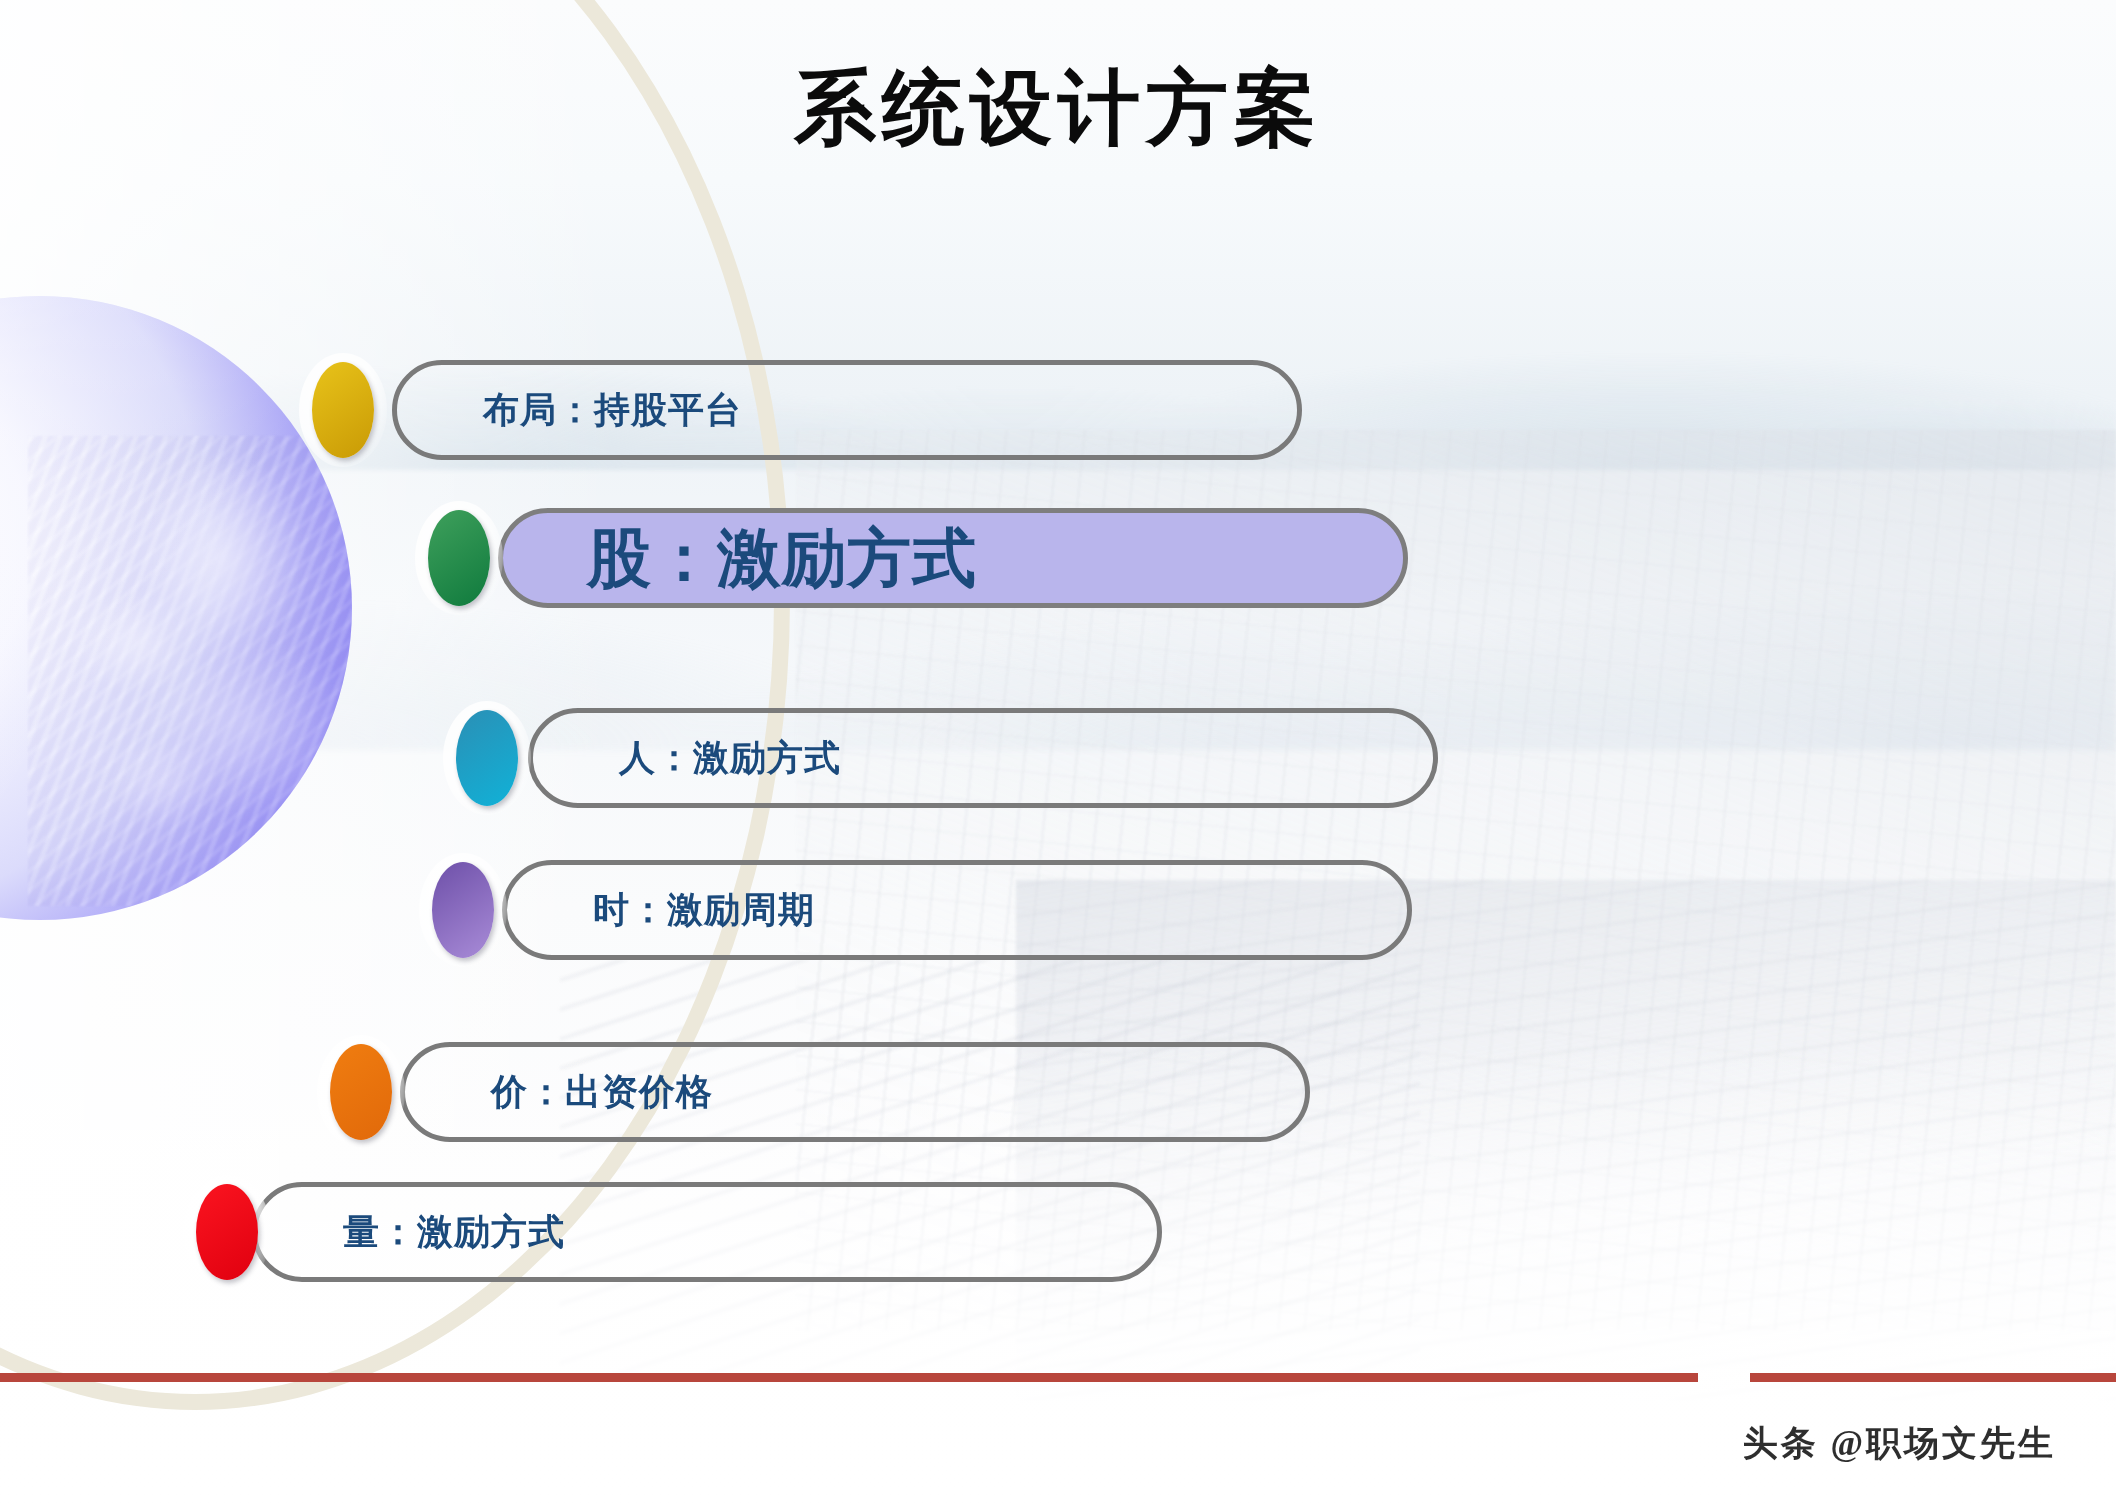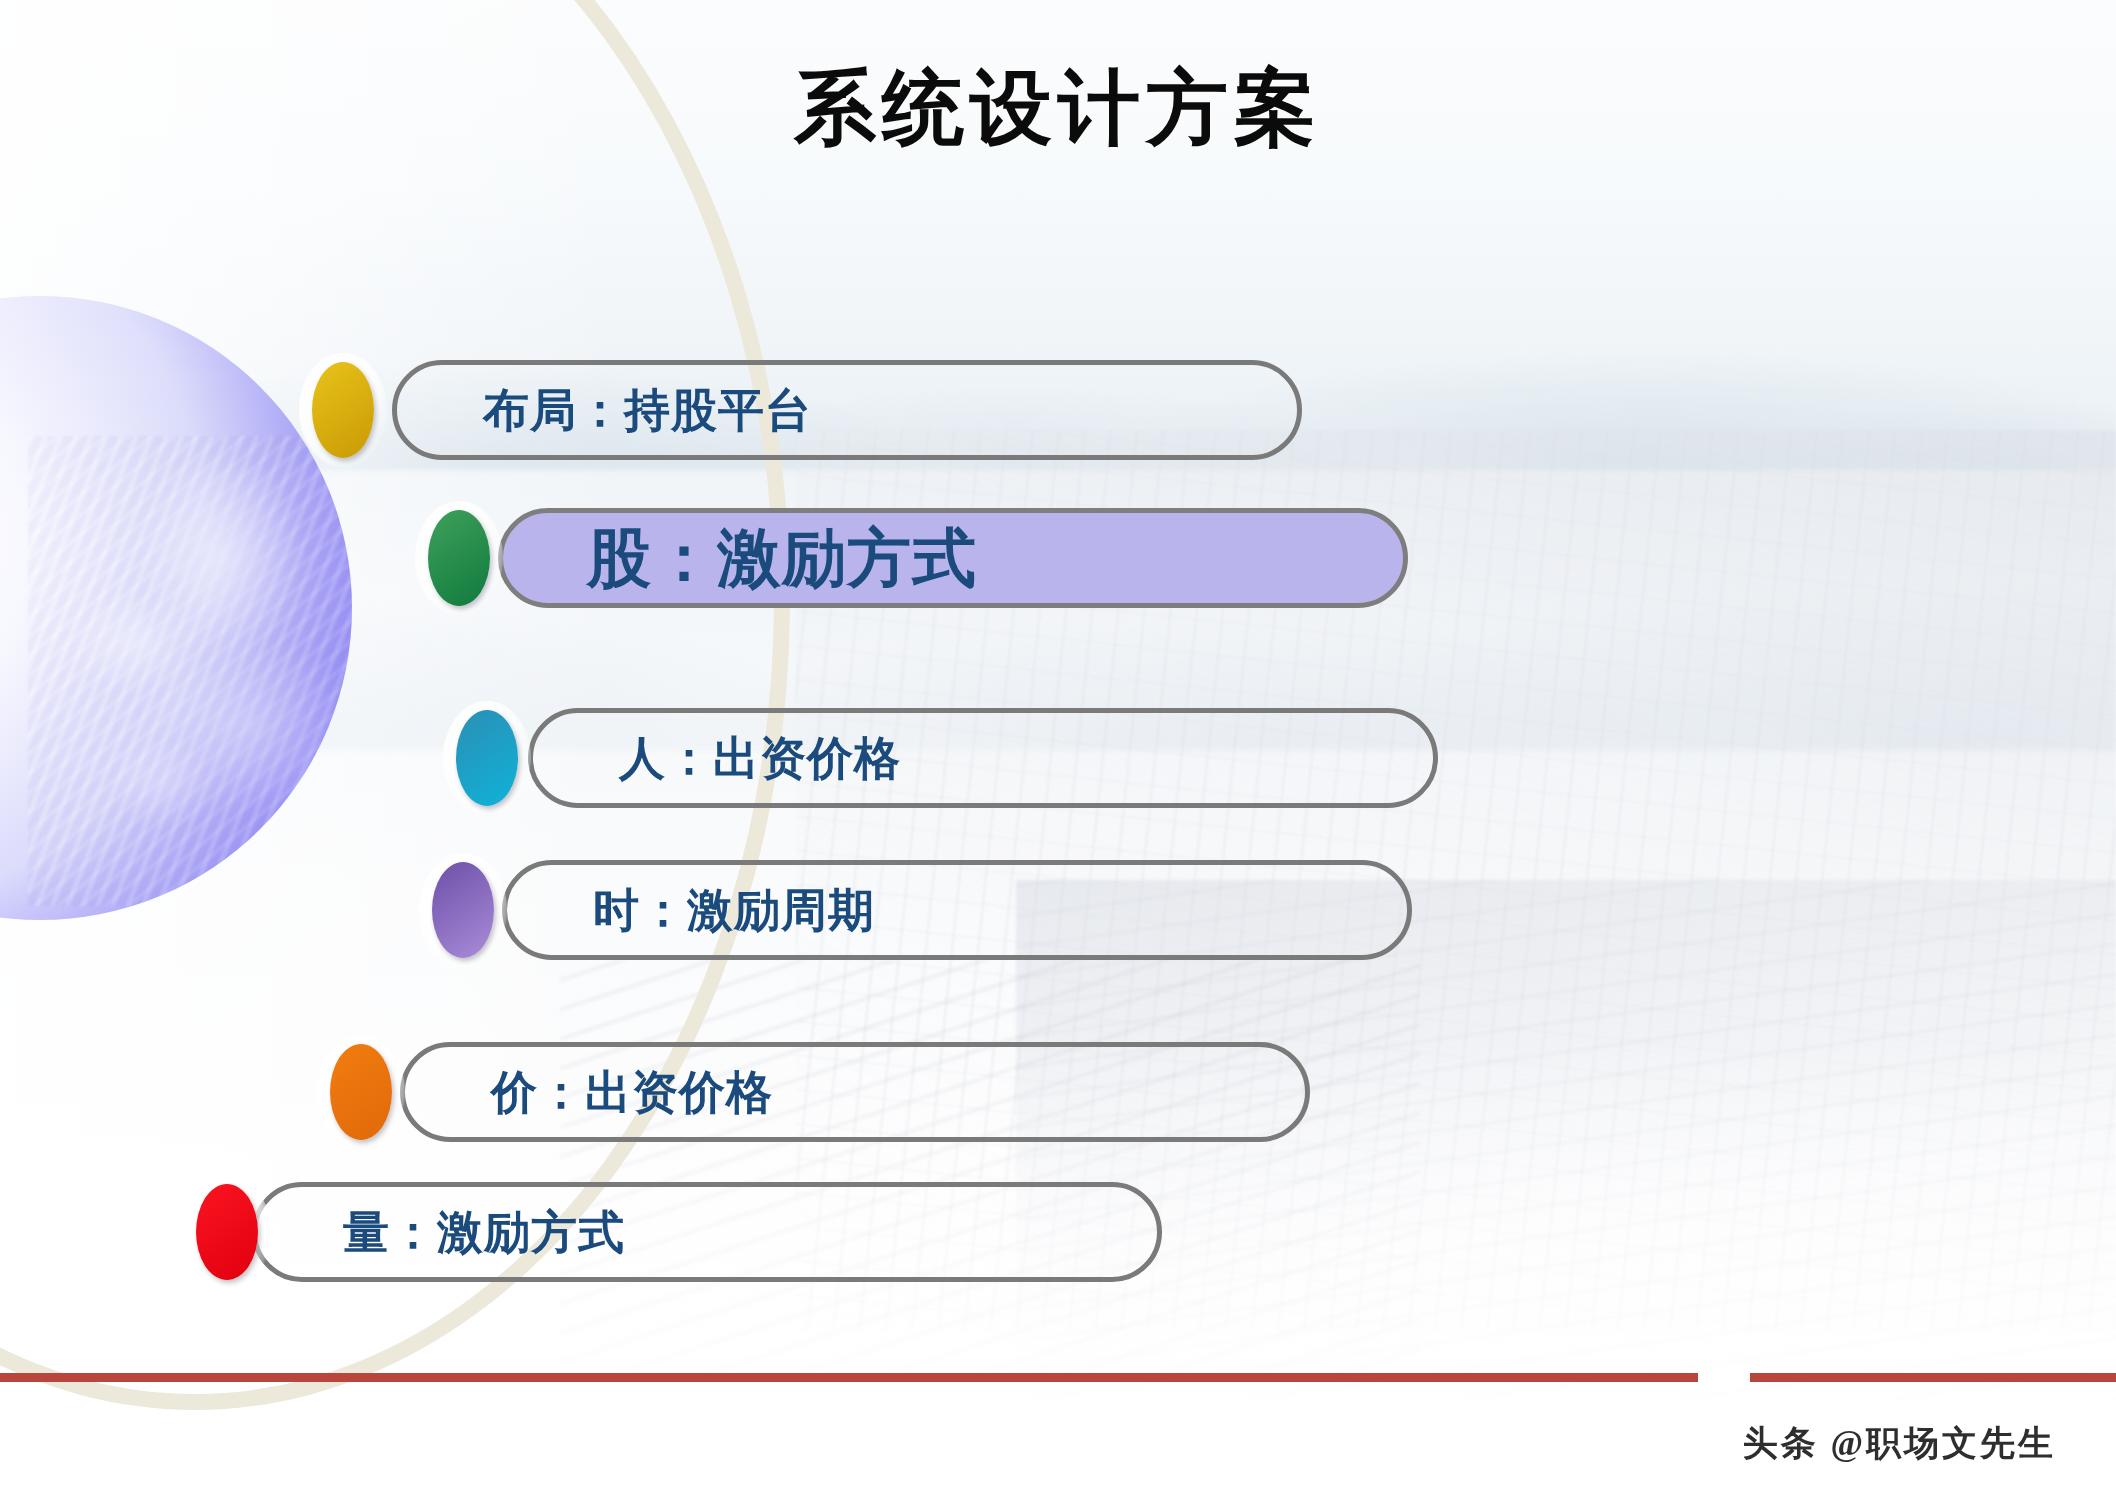--- a/index.html
+++ b/index.html
@@ -138,21 +138,21 @@
     background:transparent;
     box-sizing:border-box;
     display:flex;
     align-items:center;
   }
   .pill.highlight {
     background:#b9b5ec;
     border-color:#7e7e7e;
   }
   .pill-label {
-    font-size:46px;
+    font-size:36px;
     font-weight:700;
     color:#1b4a7c;
     letter-spacing:1px;
     white-space:nowrap;
     padding-left:86px;
     line-height:1;
   }
   .pill.highlight .pill-label { font-size:64px; padding-left:84px; }
 
   
@@ -231,21 +231,21 @@
         <div class="pill highlight" style="left: 498px; width: 910px;">
           <div class="pill-label">股：激励方式</div>
         </div>
         <div class="bullet" style="left: 428px; top: 2px;">
           <div class="ring"></div>
           <div class="body" style="background: linear-gradient(145deg, rgb(63, 160, 92), rgb(15, 122, 61));"></div>
         </div>
       </div>
       <div class="pill-row" style="left: 0px; top: 708px;">
         <div class="pill" style="left: 528px; width: 910px;">
-          <div class="pill-label">人：出资价格</div>
+          <div class="pill-label">人：激励方式</div>
         </div>
         <div class="bullet" style="left: 456px; top: 2px;">
           <div class="ring"></div>
           <div class="body" style="background: linear-gradient(145deg, rgb(43, 143, 181), rgb(16, 178, 216));"></div>
         </div>
       </div>
       <div class="pill-row" style="left: 0px; top: 860px;">
         <div class="pill" style="left: 502px; width: 910px;">
           <div class="pill-label">时：激励周期</div>
         </div>

